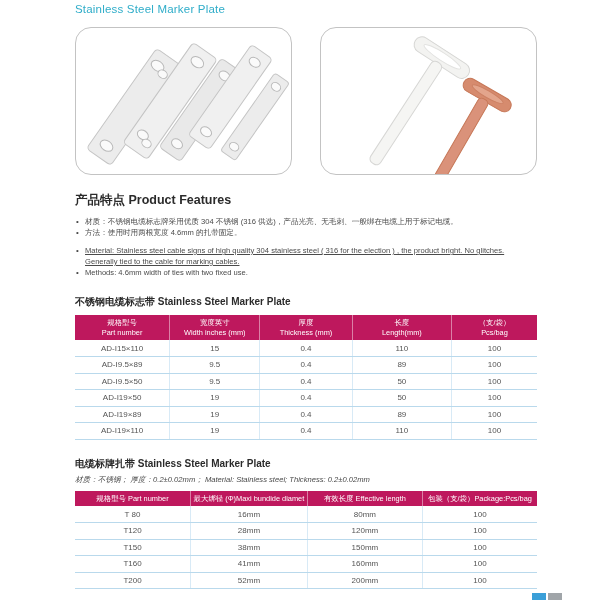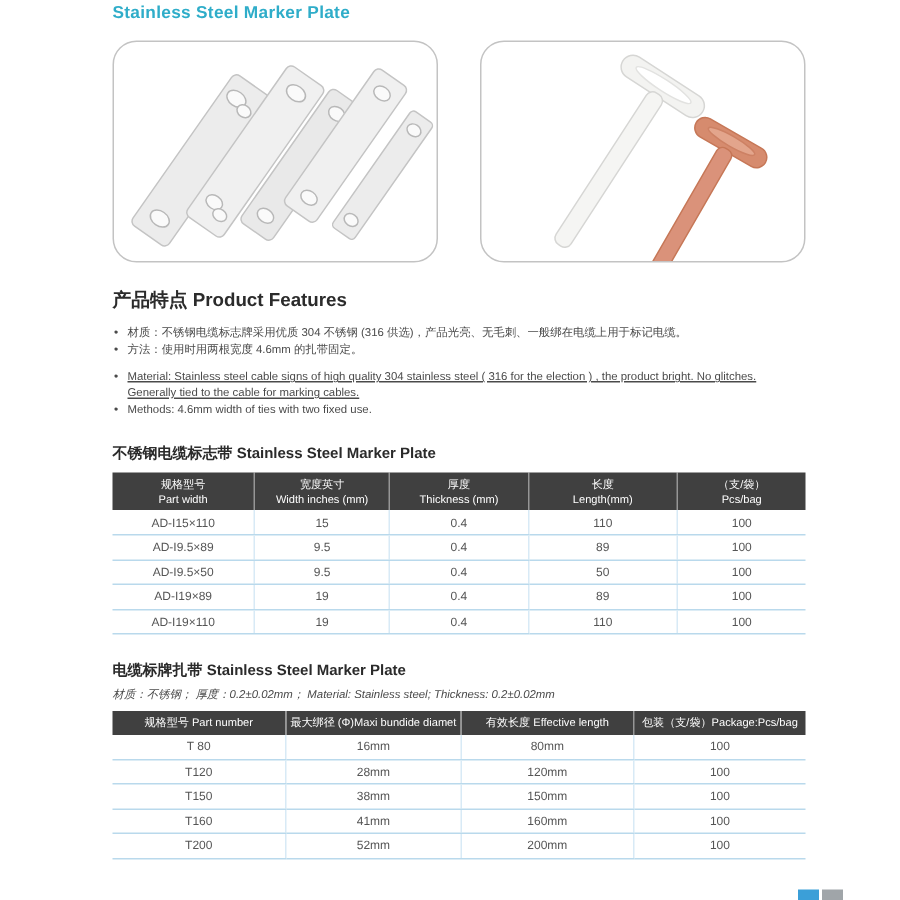--- a/index.html
+++ b/index.html
@@ -3,42 +3,42 @@
 <meta charset="utf-8">
 <style>
   * { margin:0; padding:0; box-sizing:border-box; }
   html,body { background:#fff; }
   body { font-family:"Liberation Sans", sans-serif; }
   .page {
     position:relative; width:600px; height:600px; background:#ffffff;
     overflow:hidden; padding:3px 63px 0 75px;
   }
   .page-title {
-    color:#2fadc9; font-size:11.5px; font-weight:bold; letter-spacing:.2px;
+    color:#2fadc9; font-size:11.5px; font-weight:normal; letter-spacing:.2px;
   }
   .image-row { display:flex; gap:28px; margin-top:12px; }
   .photo-box {
     flex:1; height:148px; border:1px solid #c3c3c3; border-radius:16px;
     background:#fff; overflow:hidden; display:flex; align-items:center; justify-content:center;
   }
   .photo-box svg { width:100%; height:100%; }
   .features-heading { margin-top:17px; font-size:12.5px; font-weight:bold; color:#2b2b2b; }
   .bullets { list-style:none; margin-top:7px; }
   .bullets li {
     position:relative; padding-left:10px; font-size:7.6px; color:#4a4a4a; line-height:11px;
   }
   .bullets li::before {
     content:"•"; position:absolute; left:1px; top:0; color:#4a4a4a; font-size:8px;
   }
   .bullets li.gap { margin-top:7px;text-decoration:underline; }
   .section-heading { margin-top:17px; font-size:10px; font-weight:bold; color:#2b2b2b; }
   .section-subtitle { margin-top:4px; font-size:7.6px; color:#4a4a4a;font-style:italic; }
   table { width:100%; border-collapse:collapse; table-layout:fixed; margin-top:6px; }
   thead th {
-    background:#404040; color:#ffffff; font-weight:normal; text-align:center;
+    background:#be185d; color:#ffffff; font-weight:normal; text-align:center;
     font-size:7.4px; line-height:9.5px; padding:3px 2px;
     border-left:1px solid rgba(255,255,255,.45);
   }
   thead th:first-child { border-left:none; }
   tbody td {
     text-align:center; font-size:8px; color:#555; height:16.5px;
     border-bottom:1px solid #b9d9ec; border-left:1px solid #d8eaf6;
   }
   tbody td:first-child { border-left:none; }
   .th-zh { display:block; }
@@ -117,21 +117,21 @@
       <col style="width:20.5%">
         <col style="width:19.5%">
         <col style="width:20%">
         <col style="width:21.5%">
         <col style="width:18.5%">
     </colgroup>
     <thead>
       <tr>
         <th>
           <span class="th-zh">规格型号</span>
-          <span class="th-en">Part width</span>
+          <span class="th-en">Part number</span>
         </th>
         <th>
           <span class="th-zh">宽度英寸</span>
           <span class="th-en">Width inches (mm)</span>
         </th>
         <th>
           <span class="th-zh">厚度</span>
           <span class="th-en">Thickness (mm)</span>
         </th>
         <th>
@@ -155,20 +155,27 @@
         <tr>
           <td>AD-I9.5×89</td>
           <td>9.5</td>
           <td>0.4</td>
           <td>89</td>
           <td>100</td>
         </tr>
         <tr>
           <td>AD-I9.5×50</td>
           <td>9.5</td>
+          <td>0.4</td>
+          <td>50</td>
+          <td>100</td>
+        </tr>
+        <tr>
+          <td>AD-I19×50</td>
+          <td>19</td>
           <td>0.4</td>
           <td>50</td>
           <td>100</td>
         </tr>
         <tr>
           <td>AD-I19×89</td>
           <td>19</td>
           <td>0.4</td>
           <td>89</td>
           <td>100</td>

